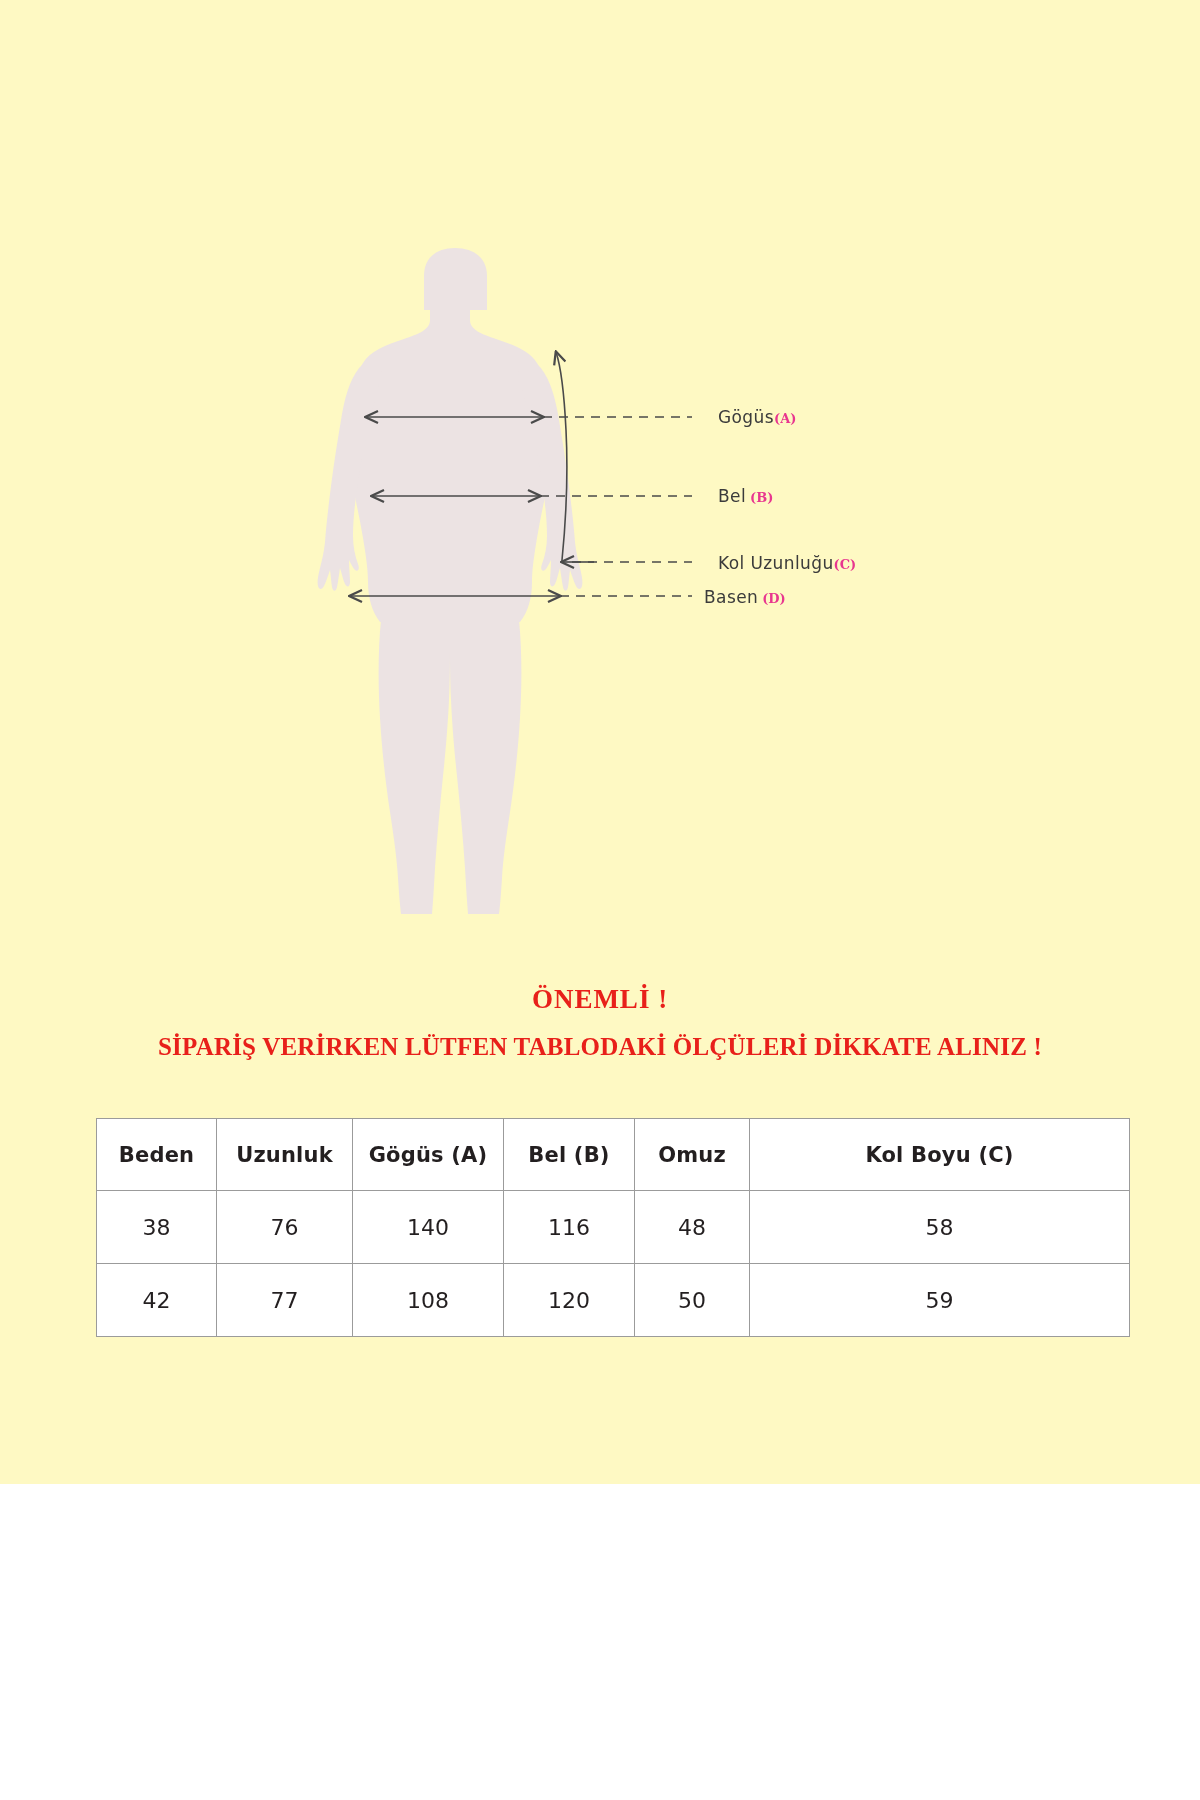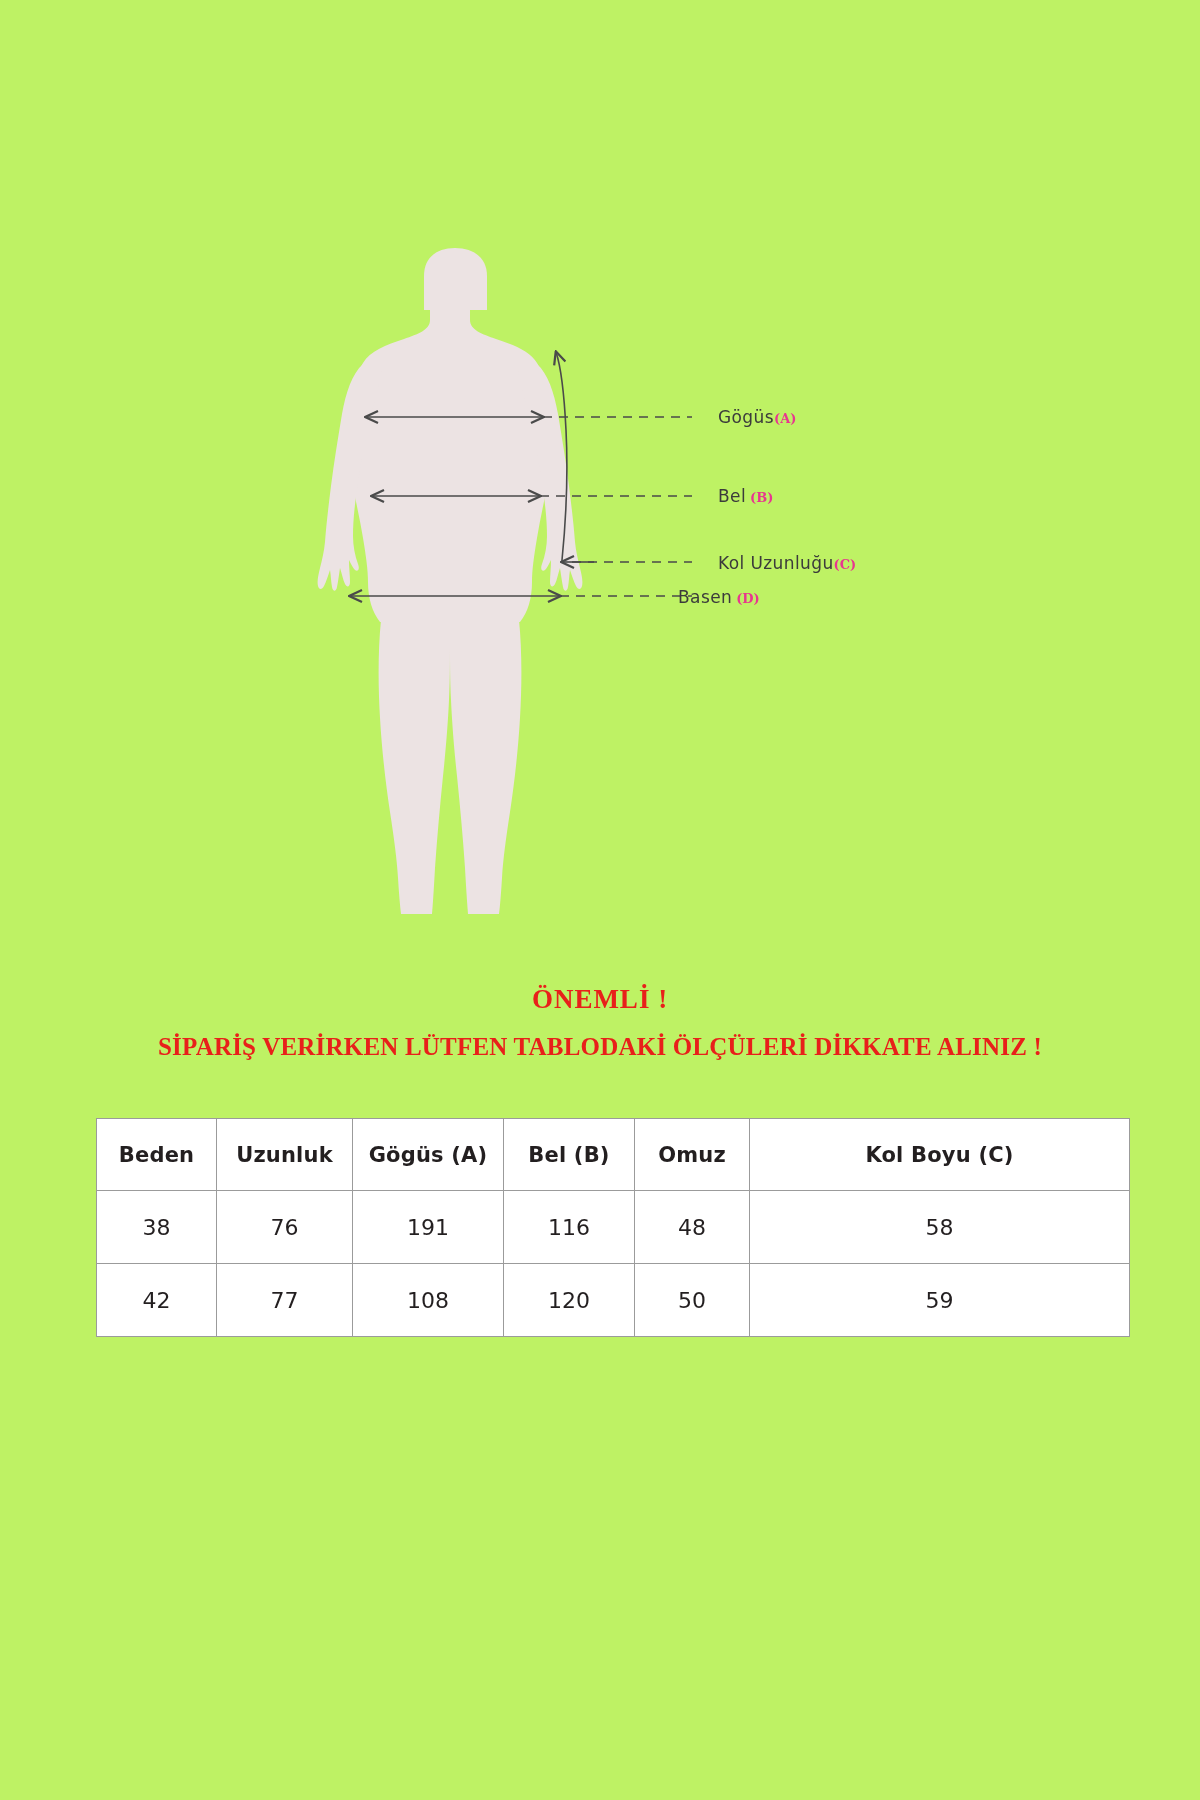--- a/index.html
+++ b/index.html
@@ -5,22 +5,22 @@
   * { box-sizing: border-box; margin: 0; padding: 0; }
   html, body {
     width: 1200px;
     height: 1800px;
     background: #ffffff;
     font-family: "Liberation Sans", sans-serif;
   }
   .page {
     position: relative;
     width: 1200px;
-    height: 1800px;
-    background: #bef264;
+    height: 1484px;
+    background: #fef9c3;
     overflow: hidden;
   }
 
   
   .diagram {
     position: absolute;
     left: 0;
     top: 0;
     width: 1200px;
     height: 960px;
@@ -40,21 +40,21 @@
     font-size: 13px;
     font-family: "DejaVu Serif", "Liberation Serif", serif;
     font-weight: 700;
     letter-spacing: 0;
   }
   .dlabel.sp .code { margin-left: 4px; }
 
   #label-gogus     { left: 718px; top: 407px; }
   #label-bel       { left: 718px; top: 486px; }
   #label-kol       { left: 718px; top: 553px; }
-  #label-basen     { left: 678px; top: 587px; }
+  #label-basen     { left: 704px; top: 587px; }
 
   
   .heading-block {
     position: absolute;
     left: 0;
     top: 985px;
     width: 1200px;
     text-align: center;
   }
   .h-important {
@@ -291,21 +291,21 @@
           <th>Gögüs (A)</th>
           <th>Bel (B)</th>
           <th>Omuz</th>
           <th>Kol Boyu (C)</th>
         </tr>
       </thead>
       <tbody>
         <tr>
           <td>38</td>
           <td>76</td>
-          <td>191</td>
+          <td>140</td>
           <td>116</td>
           <td>48</td>
           <td>58</td>
         </tr>
         <tr>
           <td>42</td>
           <td>77</td>
           <td>108</td>
           <td>120</td>
           <td>50</td>

